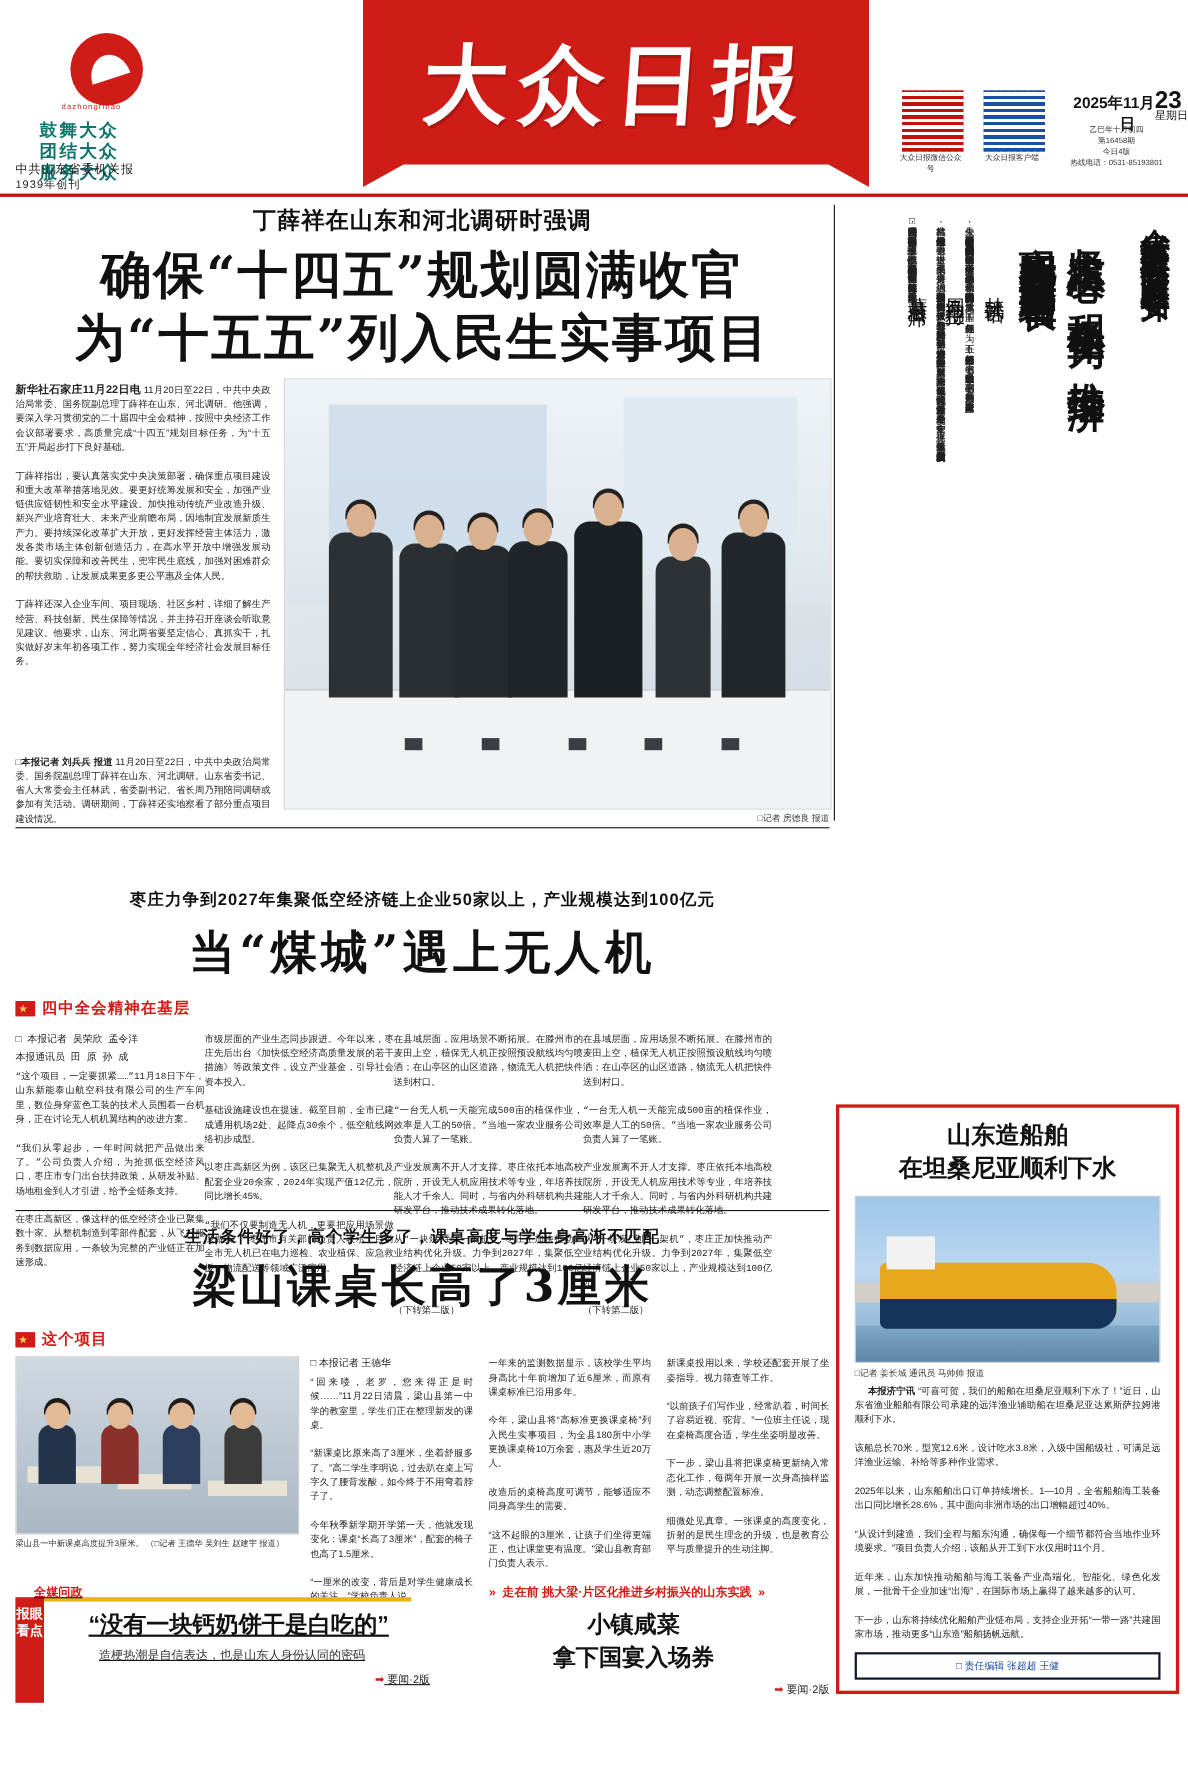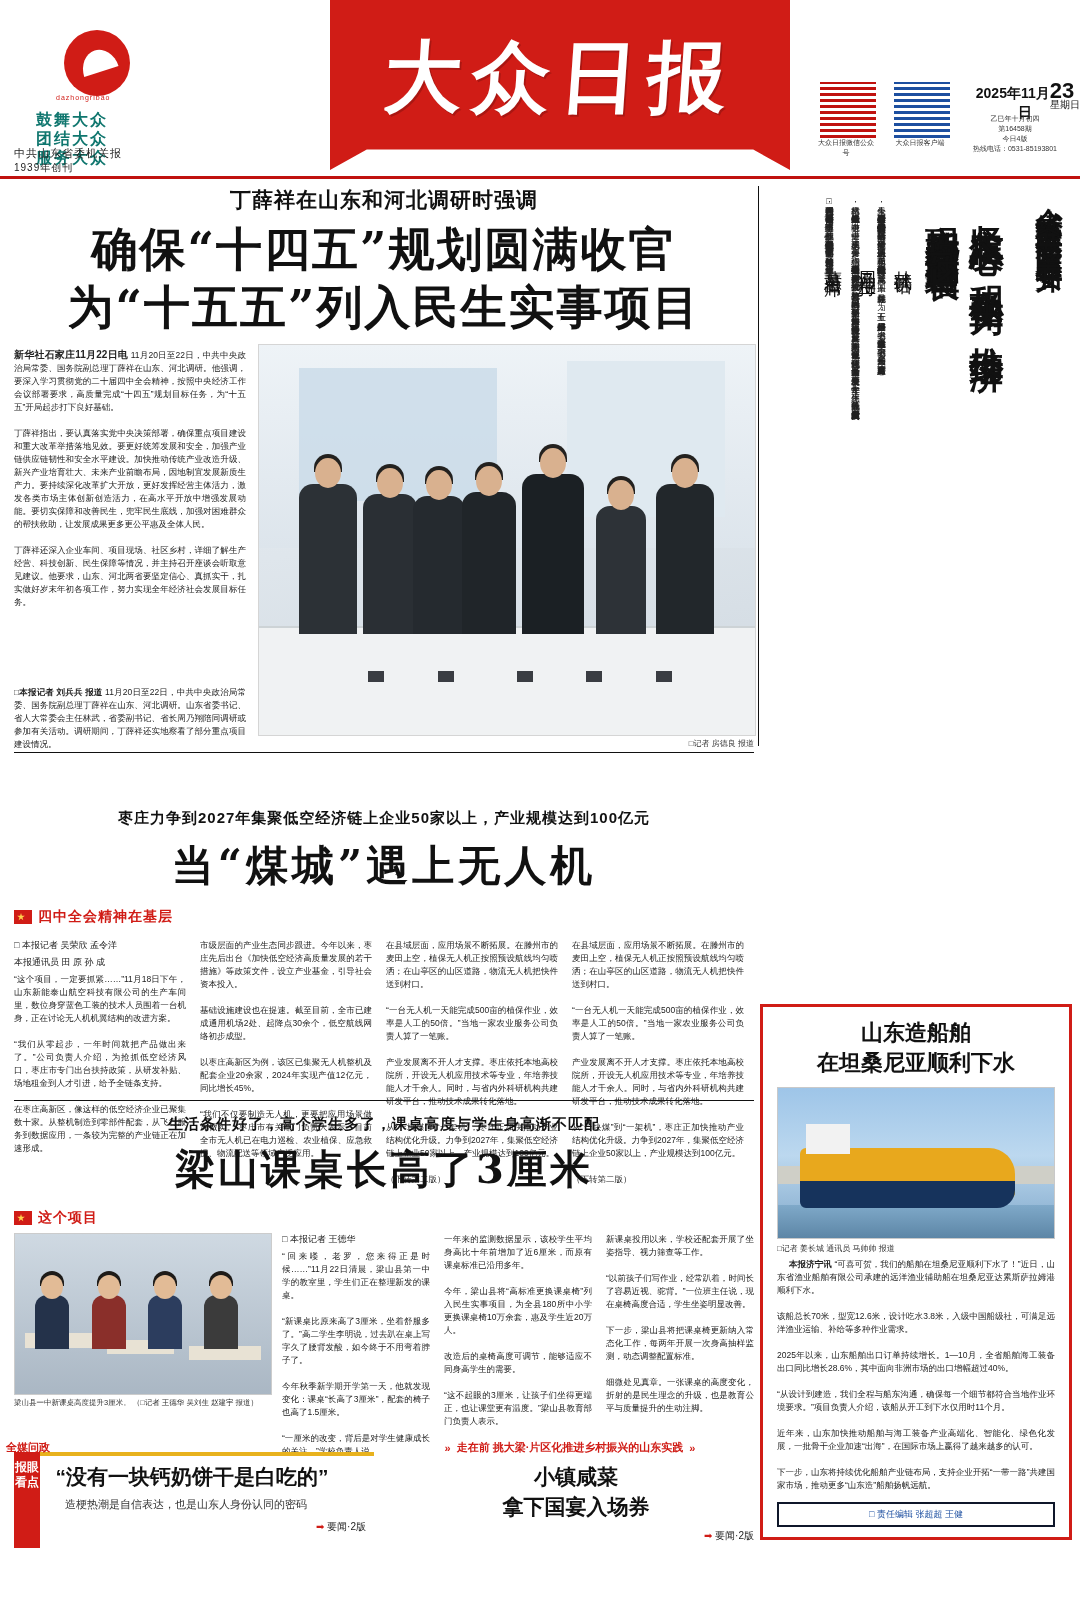--- a/index.html
+++ b/index.html
@@ -101,21 +101,21 @@
   .r-byline{position:absolute;right:230px;top:10px;writing-mode:vertical-rl;text-orientation:upright;font-size:9px;line-height:14px;color:#222;height:120px;}
 
   
   .story2{position:absolute;left:14px;top:773px;width:740px;margin-top:36px;}
   .s2-kicker{text-align:center;font-size:15px;font-weight:bold;letter-spacing:1px;}
   .s2-head{text-align:center;font-size:42px;font-weight:bold;letter-spacing:4px;font-family:"DejaVu Serif","Liberation Serif",serif;margin-top:10px;}
   .col-badge{display:flex;align-items:center;gap:6px;margin-top:14px;}
   .badge-flag{width:18px;height:14px;background:#d01c16;position:relative;}
   .badge-flag::after{content:"";position:absolute;left:3px;top:3px;width:8px;height:8px;background:#ffd24d;clip-path:polygon(50% 0,61% 35%,98% 35%,68% 57%,79% 91%,50% 70%,21% 91%,32% 57%,2% 35%,39% 35%);}
   .badge-text{color:#d01c16;font-weight:bold;font-size:14px;letter-spacing:1px;}
-  .s2-cols{position:absolute;left:0;top:130px;width:740px;display:flex;gap:14px;}
+  .s2-cols{position:absolute;left:0;top:130px;width:740px;display:flex;font-family:Liberation Mono, monospace;}
   .s2-col{width:172px;font-size:8.5px;line-height:13px;text-align:justify;color:#222;}
   .s2-col .sign{font-size:9px;margin-bottom:4px;}
 
   
   .story3{position:absolute;left:14px;top:1115px;width:740px;}
   .s3-kicker{text-align:center;font-size:15px;font-weight:bold;letter-spacing:1px;}
   .s3-head{text-align:center;font-size:40px;font-weight:bold;letter-spacing:3px;font-family:"DejaVu Serif","Liberation Serif",serif;margin-top:8px;}
   .s3-badge{display:flex;align-items:center;gap:6px;margin-top:12px;}
   .s3-photo{position:absolute;left:0;top:118px;width:256px;height:160px;background:linear-gradient(180deg,#cfd9e2,#aab7c4);overflow:hidden;border:1px solid #ccc;}
   .desk{position:absolute;background:#e8e2d4;}
@@ -133,21 +133,21 @@
   .ship{position:absolute;left:8%;top:40%;width:78%;height:34%;background:#e8a81d;border-radius:6px 26px 6px 6px;}
   .ship-hull{position:absolute;left:8%;top:62%;width:78%;height:18%;background:#16335c;border-radius:0 0 18px 6px;}
   .ship-house{position:absolute;left:10%;top:24%;width:16%;height:20%;background:#f2f2f2;}
   .water{position:absolute;left:0;bottom:0;width:100%;height:22%;background:linear-gradient(180deg,#7fa9c9,#5d86a6);}
   .quay{position:absolute;left:0;top:52%;width:100%;height:12%;background:#cfcfc7;}
   .bs-byline{margin:4px 14px 0;font-size:8px;color:#333;}
   .bs-body{margin:4px 14px 0;font-size:8.5px;line-height:13px;text-align:justify;color:#222;}
   .bs-body .lead-in{font-weight:bold;margin-left:12px;}
   .bs-foot{position:absolute;left:14px;right:14px;bottom:10px;border:2px solid #0f172a;color:#1d4fa0;font-size:9px;text-align:center;padding:4px 0;}
   .bb{position:absolute;top:1440px;}
-  .bb-left{left:6px;width:360px;}
+  .bb-left{left:31px;width:360px;text-decoration:underline;}
   .bb-right{left:386px;width:368px;}
   .bb-tagbar{display:flex;align-items:center;gap:6px;font-size:11px;color:#d01c16;font-weight:bold;}
   .bb-title{font-size:21px;font-weight:bold;text-align:center;margin-top:8px;padding-left:12px;}
   .bb-sub{font-size:11px;text-align:center;margin-top:6px;color:#333;}
   .bb-arrow{display:inline-block;color:#d01c16;}
   .bb-more{font-size:10px;color:#222;text-align:right;margin-top:8px;}
   .redtab{position:absolute;left:14px;top:1452px;width:26px;height:96px;background:#d01c16;color:#fff;font-size:12px;font-weight:bold;text-align:center;line-height:15px;padding-top:8px;box-sizing:border-box;}
   .yellowline{position:absolute;left:40px;top:1452px;width:334px;height:4px;background:#e8b21d;}
 </style>
 </head>

